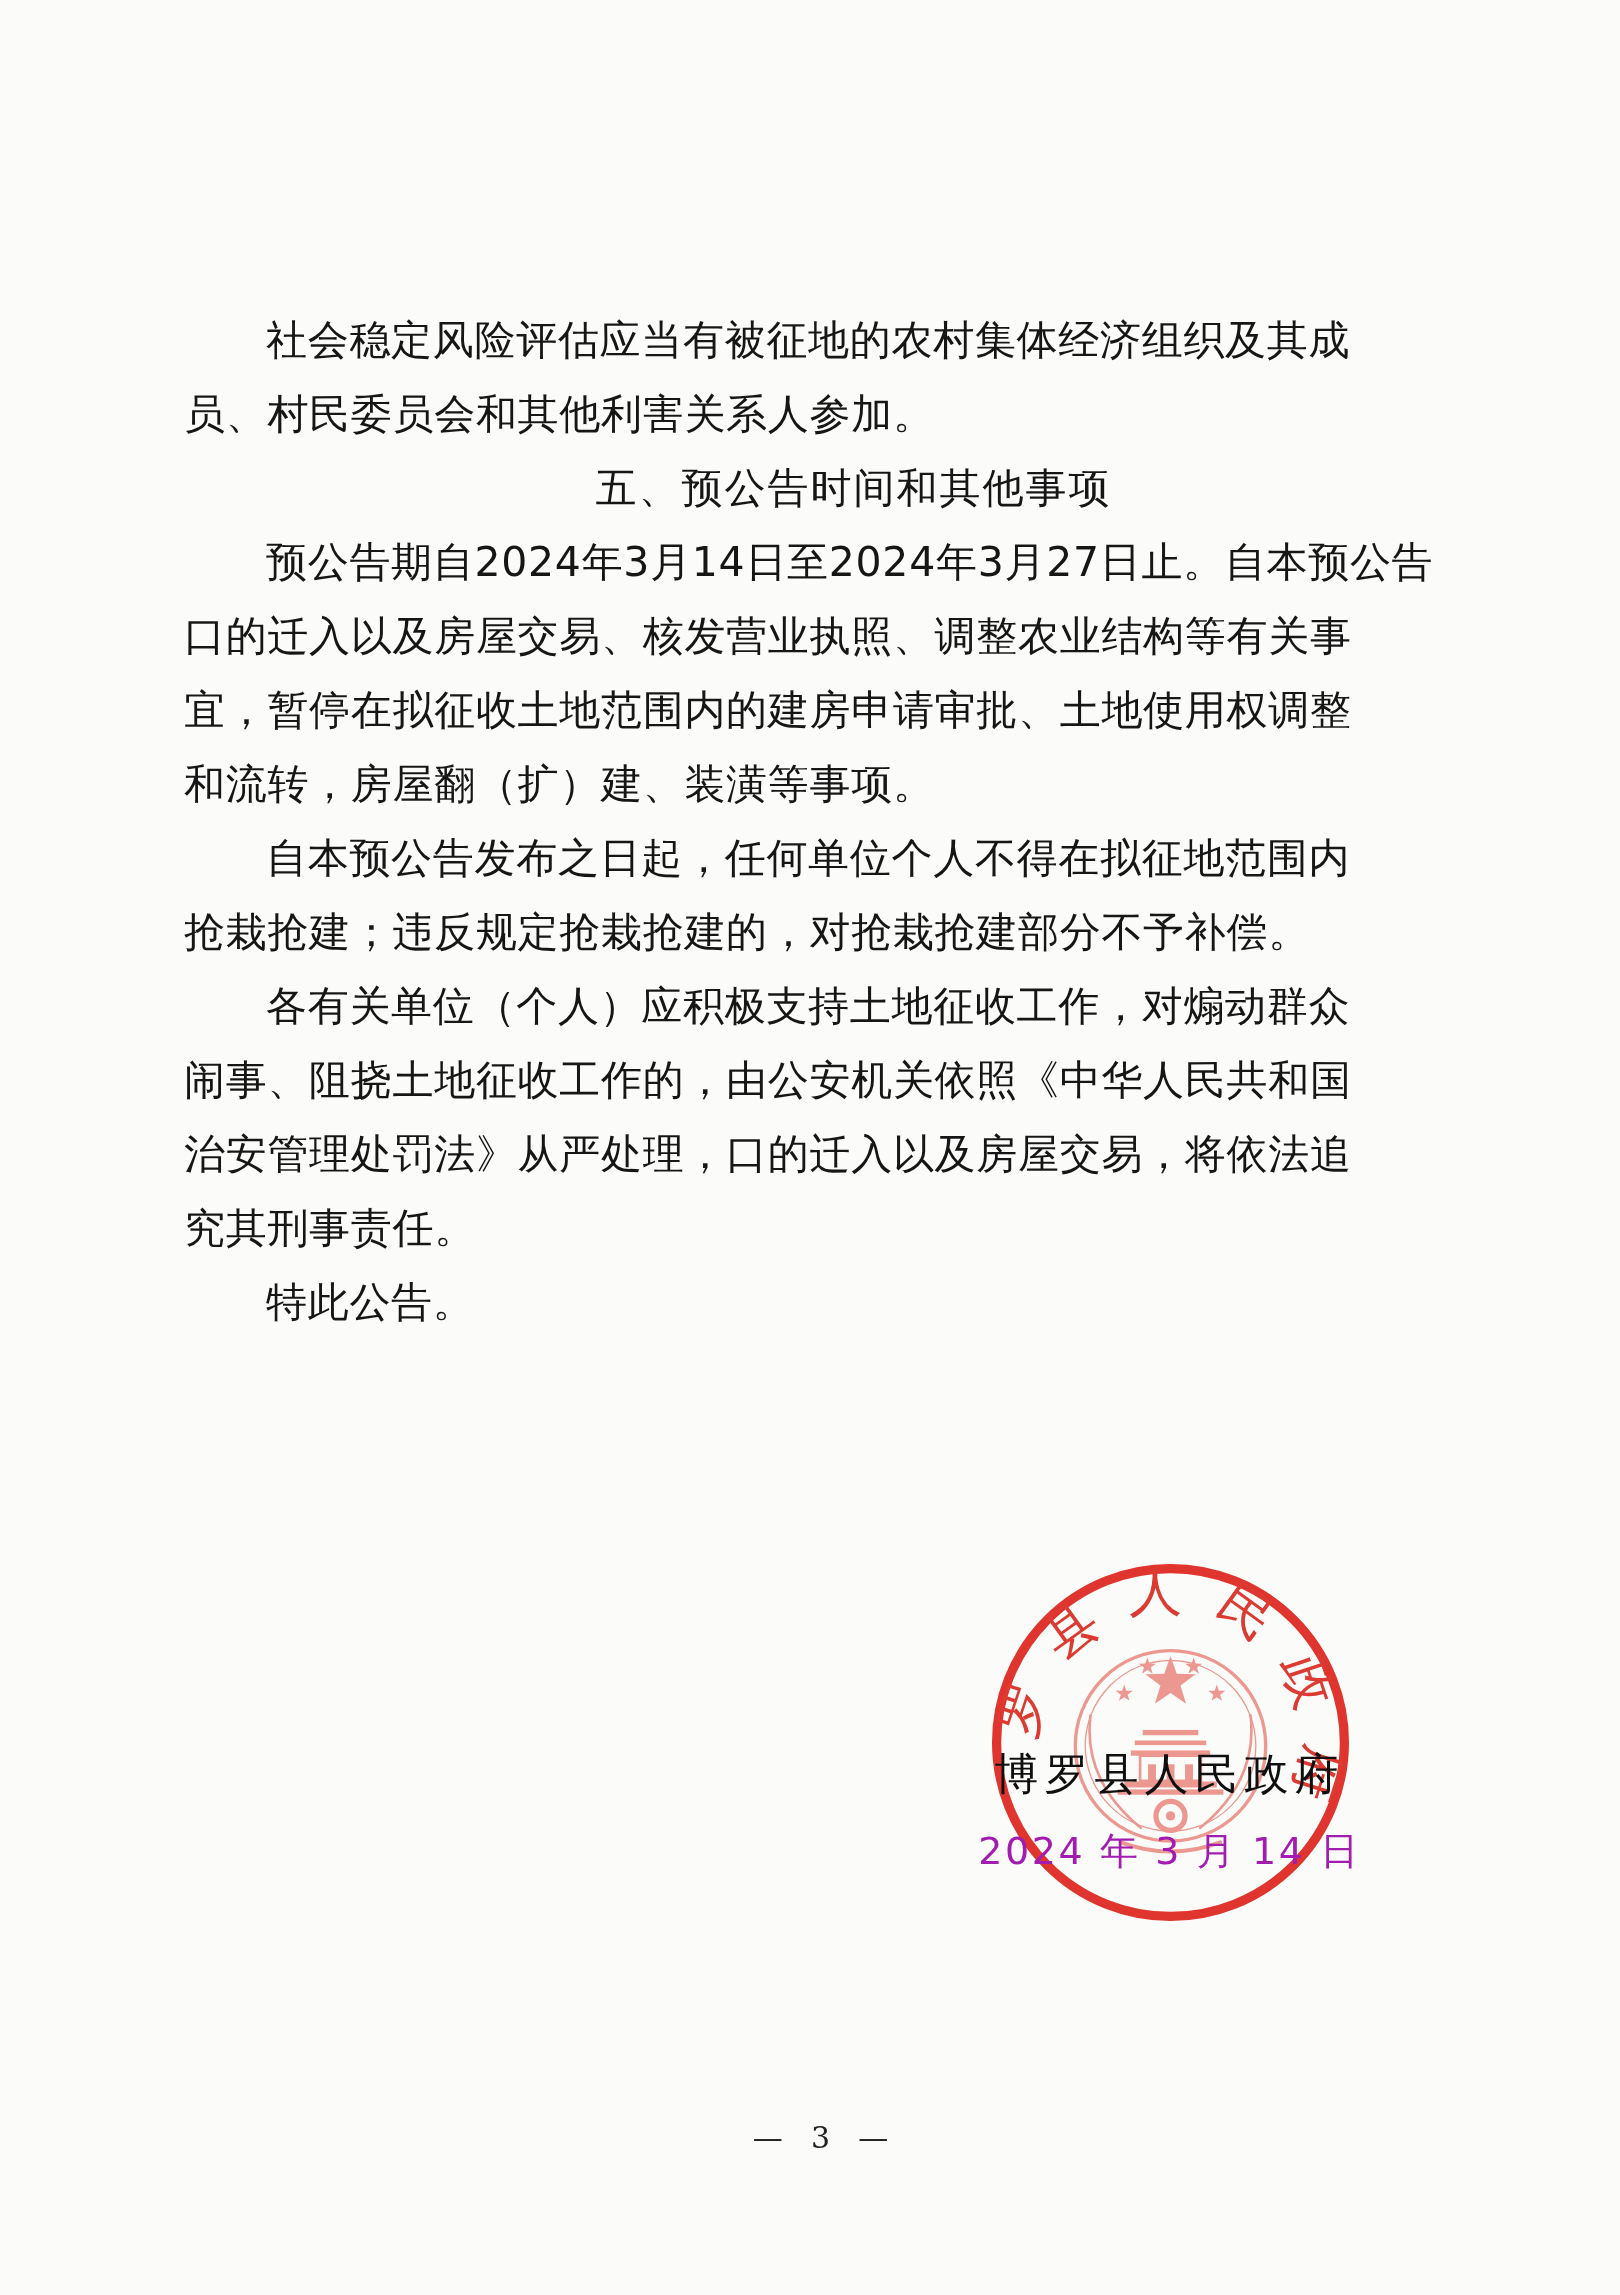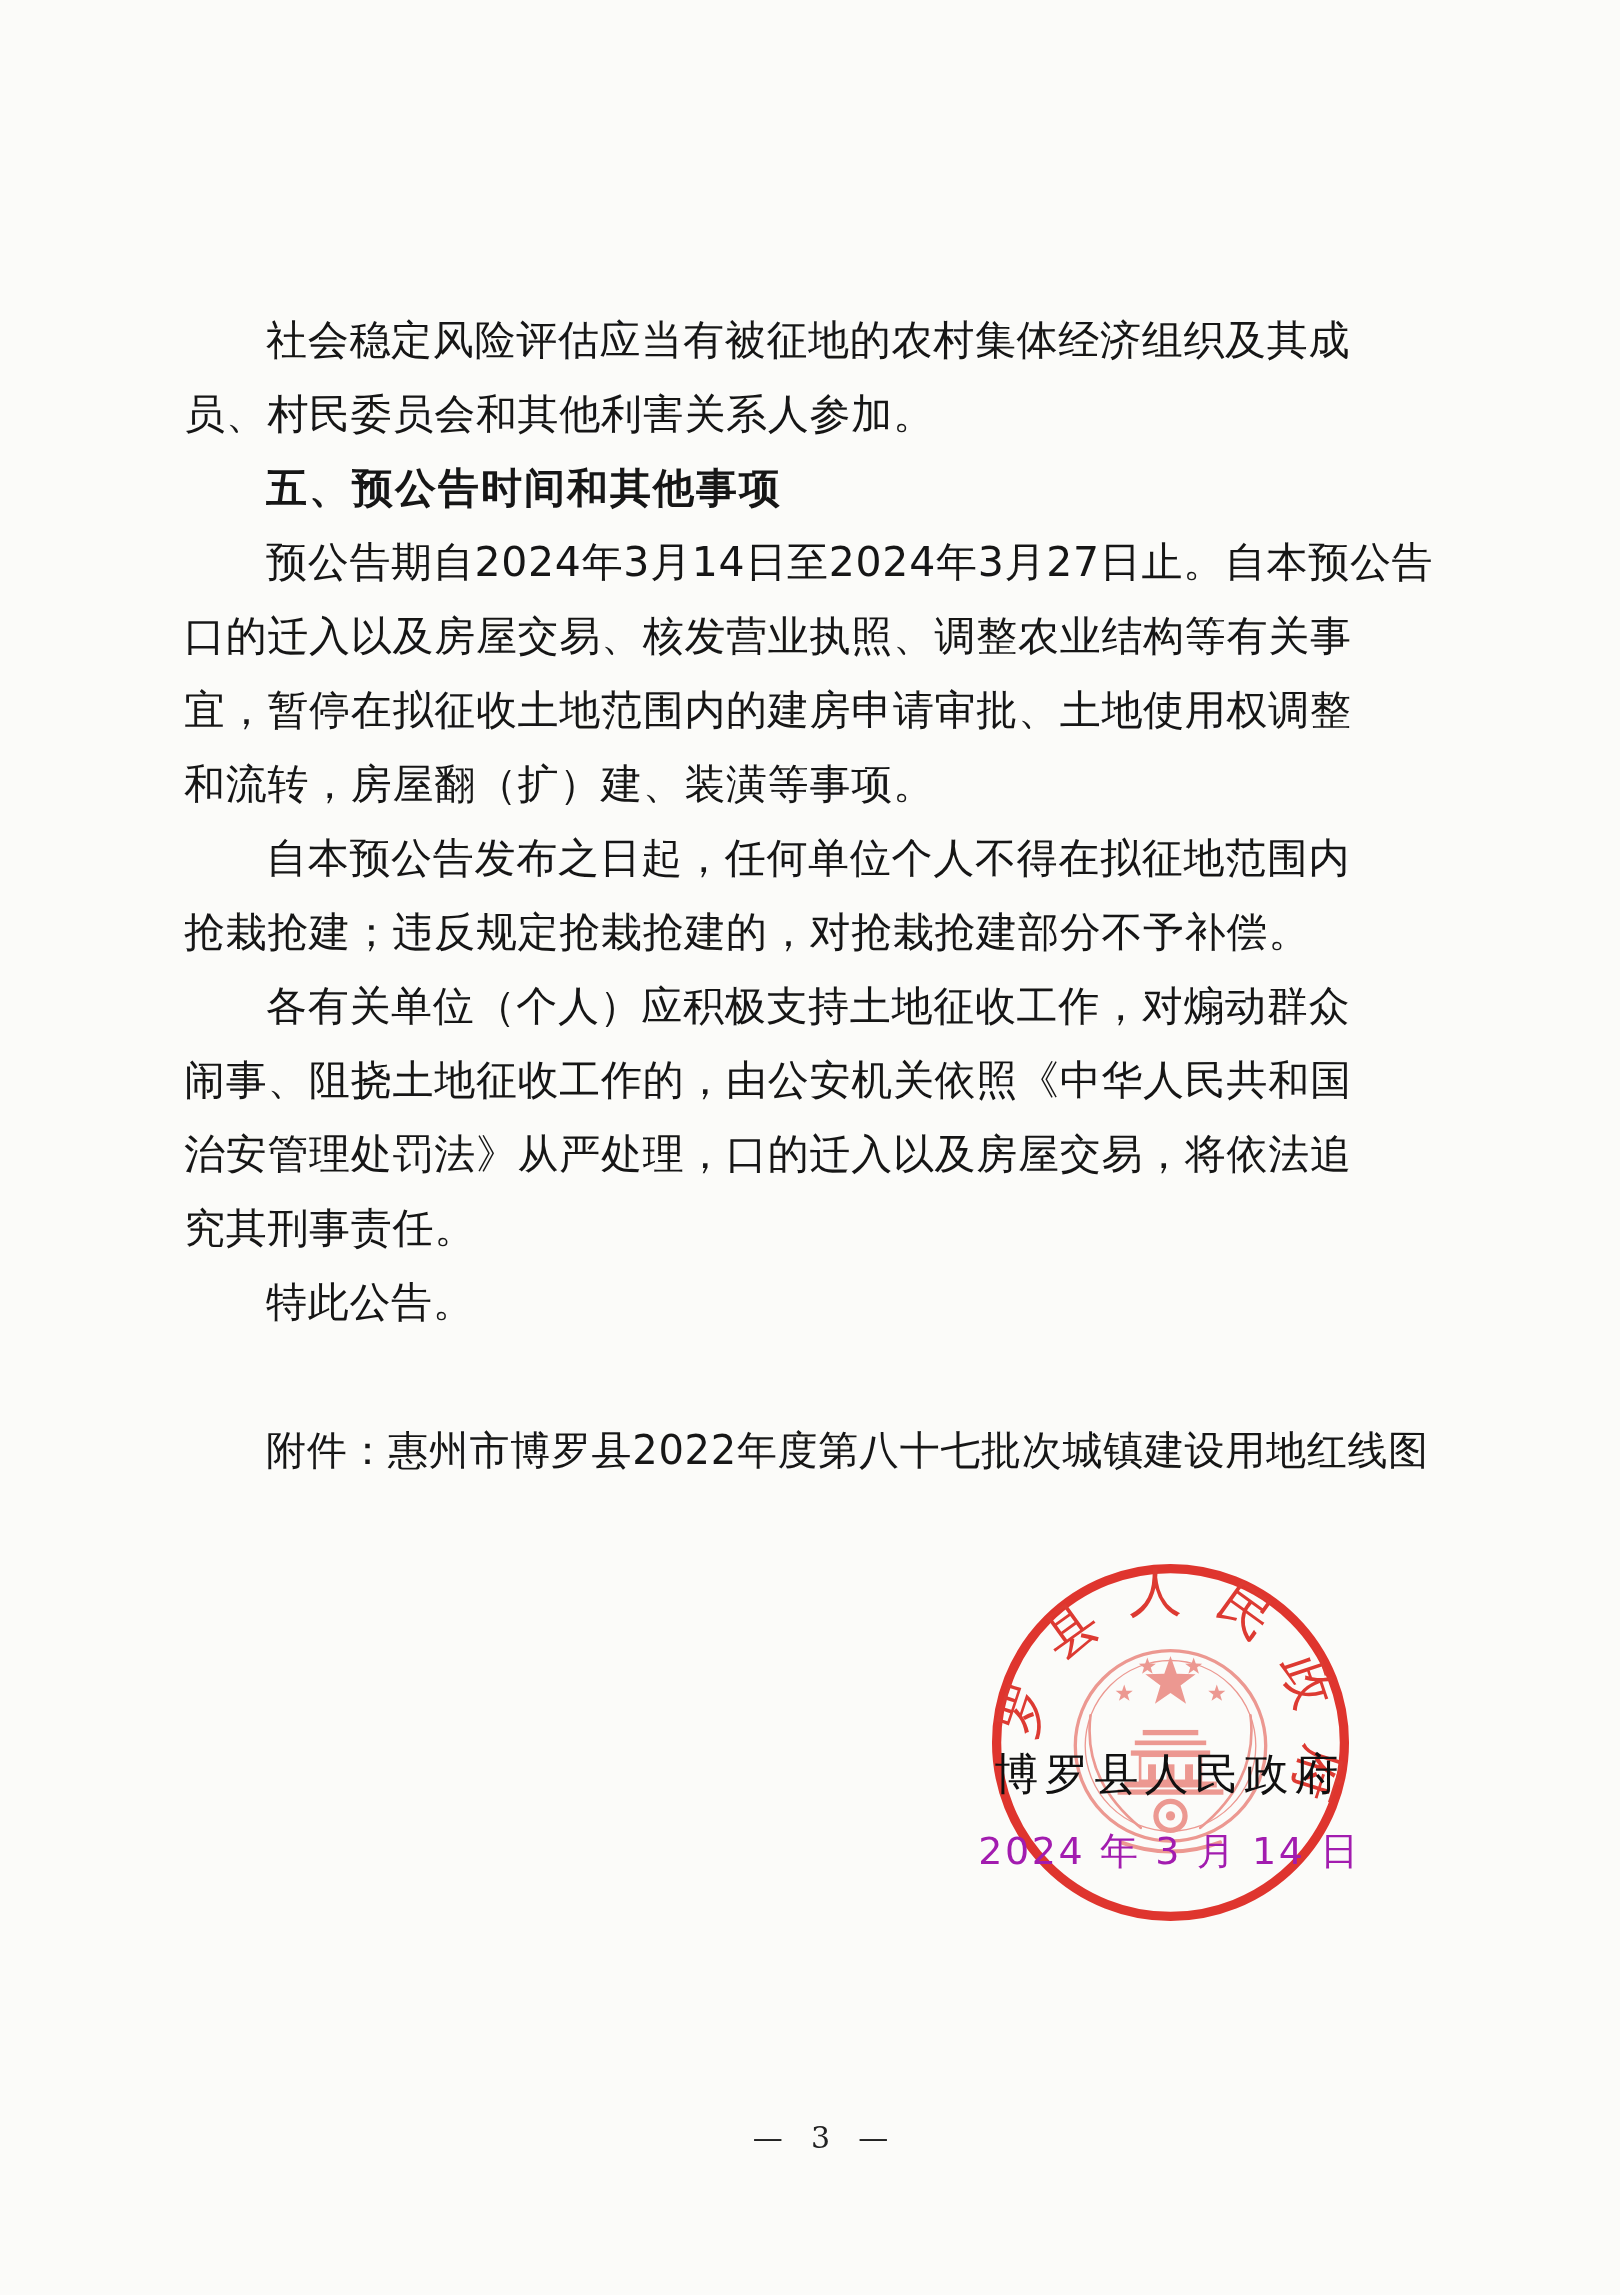--- a/index.html
+++ b/index.html
@@ -12,21 +12,21 @@
     font-family:"DejaVu Sans",sans-serif;
     padding-left:48px;
   }
   .body-text{
     position:absolute;left:184px;top:303px;width:1257px;
     font-size:41px;line-height:74px;letter-spacing:0.7px;
     color:#161616;
   }
   .line{white-space:nowrap;}
   .line.indent{text-indent:82px;}
-  .line.heading{font-weight:bold;letter-spacing:2px;}
+  .line.heading{font-weight:normal;letter-spacing:2px;text-align:center;}
   .line.attachment{margin-top:74px;font-size:40px;}
   .seal{
     position:absolute;left:990px;top:1562px;width:361px;height:361px;
     z-index:1;
   }
   .sig-authority{
     position:absolute;left:978px;top:1745px;width:383px;z-index:2;
     text-align:center;font-size:44px;letter-spacing:6px;color:#101010;
     white-space:nowrap;
   }
@@ -57,21 +57,20 @@
     <div class="line">口的迁入以及房屋交易、核发营业执照、调整农业结构等有关事</div>
     <div class="line">宜，暂停在拟征收土地范围内的建房申请审批、土地使用权调整</div>
     <div class="line">和流转，房屋翻（扩）建、装潢等事项。</div>
     <div class="line indent">自本预公告发布之日起，任何单位个人不得在拟征地范围内</div>
     <div class="line">抢栽抢建；违反规定抢栽抢建的，对抢栽抢建部分不予补偿。</div>
     <div class="line indent">各有关单位（个人）应积极支持土地征收工作，对煽动群众</div>
     <div class="line">闹事、阻挠土地征收工作的，由公安机关依照《中华人民共和国</div>
     <div class="line">治安管理处罚法》从严处理，口的迁入以及房屋交易，将依法追</div>
     <div class="line">究其刑事责任。</div>
     <div class="line indent">特此公告。</div>
-    <div class="line indent attachment">附件：惠州市博罗县2022年度第八十七批次城镇建设用地红线图</div>
   </div>
 
   <svg class="seal" viewBox="0 0 546 546" xmlns="http://www.w3.org/2000/svg">
     <circle class="seal-ring" cx="273" cy="273" r="263"></circle>
     <g class="emblem" stroke-linecap="round">
       <circle cx="273" cy="278" r="144" fill="none" stroke-width="5"></circle>
       <circle cx="273" cy="278" r="129" fill="none" stroke-width="2"></circle>
       <g id="star-big" transform="translate(273,182)">
         <polygon stroke="none" points="0,-40 9.4,-12.94 38.04,-12.36 15.22,4.94 23.51,32.36 0,16 -23.51,32.36 -15.22,4.94 -38.04,-12.36 -9.4,-12.94"></polygon>
       </g>

